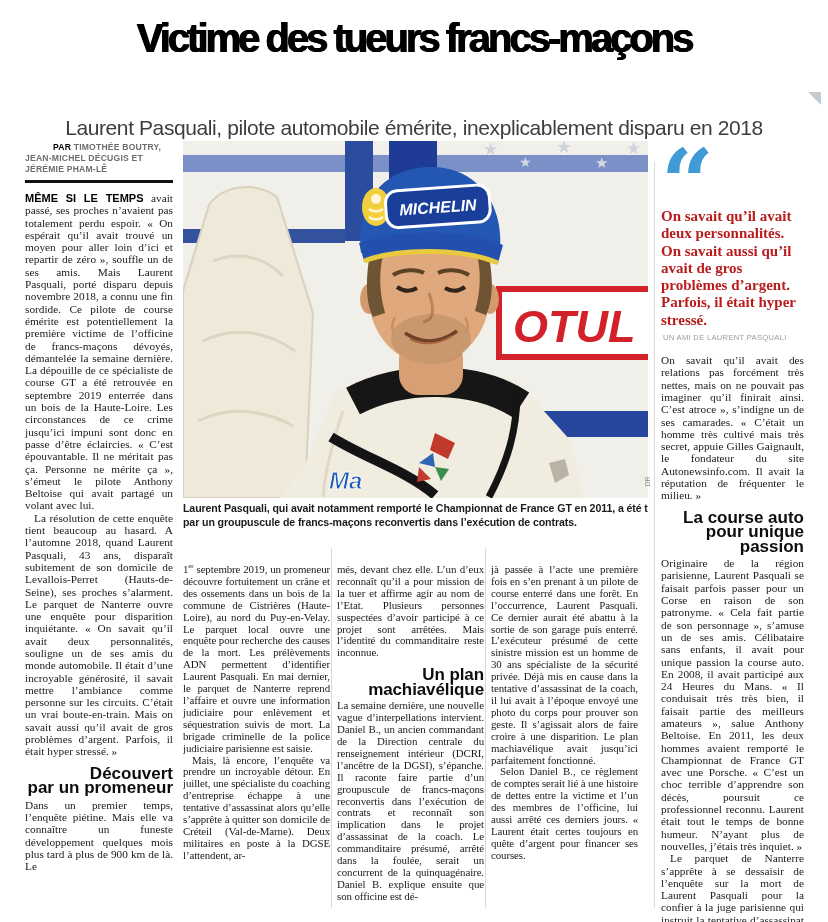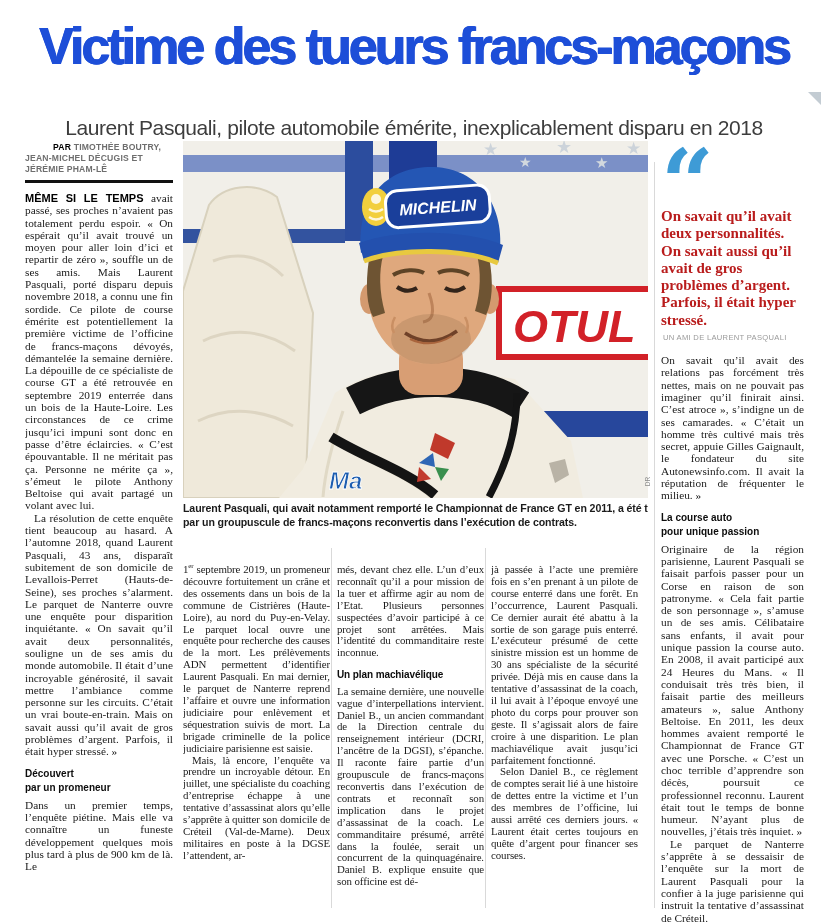--- a/index.html
+++ b/index.html
@@ -1,38 +1,38 @@
 <!DOCTYPE html>
 <html><head>
 <meta charset="utf-8">
 <style>
   html,body{margin:0;padding:0;background:#fff;}
   .page{position:relative;width:828px;height:922px;background:#fff;overflow:hidden;
         font-family:"Liberation Serif",serif;color:#191919;}
 
   
   .headline{position:absolute;top:16px;left:0;width:100%;text-align:center;
-    font-family:"Liberation Sans",sans-serif;font-weight:bold;font-size:52px;
-    letter-spacing:-3px;color:#1d4ed8;white-space:nowrap;
+    font-family:"Liberation Sans",sans-serif;font-weight:bold;font-size:40px;
+    letter-spacing:-3px;color:#000000;white-space:nowrap;
     text-shadow:0.7px 0 currentColor,-0.4px 0 currentColor;}
   .subheadline{position:absolute;top:86px;left:0;width:100%;text-align:center;
     font-family:"Liberation Sans",sans-serif;font-size:21px;line-height:26px;
     letter-spacing:-0.4px;color:#3d3d3d;margin-top:29px;}
   .subheadline div{white-space:nowrap;}
   .corner-marker{position:absolute;right:7px;top:92px;width:0;height:0;
     border-right:13px solid #c3ccd3;border-bottom:13px solid transparent;}
 
   
   p{margin:0;}
   .jt{text-align:justify;}
   .indent{text-indent:9px;}
   .body-text{font-size:11.3px;line-height:12.3px;color:#1a1a1a;}
   .lead-in{font-family:"Liberation Sans",sans-serif;font-weight:bold;font-size:11px;color:#000;}
-  .subhead{font-family:"Liberation Sans",sans-serif;font-weight:bold;font-size:10px;
-    line-height:14.5px;color:#0d0d0d;margin:9px 0 3px;text-align:left;text-indent:0;}
+  .subhead{font-family:"Liberation Sans",sans-serif;font-weight:bold;font-size:17px;
+    line-height:14.5px;color:#0d0d0d;margin:9px 0 3px;text-align:right;text-indent:0;}
 
   
   .col-left{position:absolute;left:25px;top:142px;width:148px;height:778px;overflow:hidden;}
   .byline{font-family:"Liberation Sans",sans-serif;font-size:8.6px;font-weight:bold;
     line-height:11px;color:#6e6e6e;letter-spacing:0.2px;}
   .byline .prefix{color:#000;margin-left:28px;}
   .byline-rule{height:3px;background:#111;margin:5px 0 9px;}
 
   
   .photo{position:absolute;left:183px;top:141px;width:465px;height:357px;}

